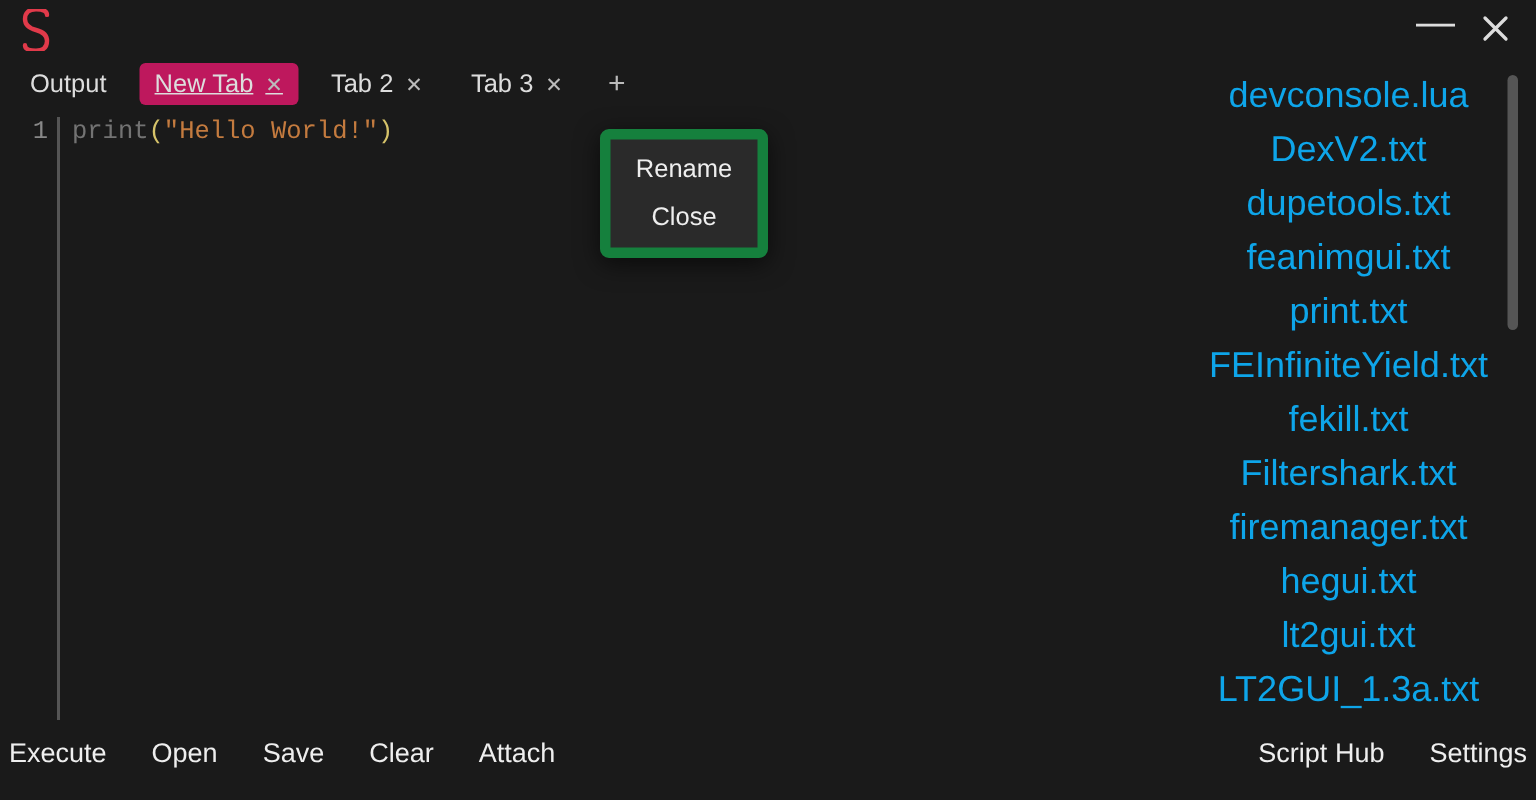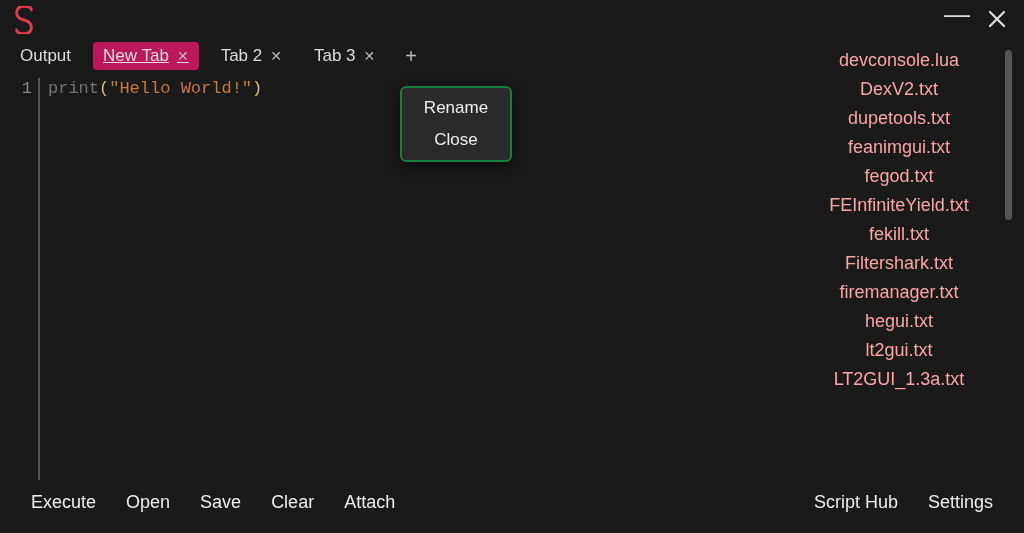--- a/index.html
+++ b/index.html
@@ -133,21 +133,21 @@
     }
     .tok-fn { color: #737373; }
     .tok-paren { color: #d6c36a; }
     .tok-str { color: #c47b3f; }
 
     .context-menu {
       position: absolute;
       top: 86px;
       left: 400px;
       background: #2a2a2a;
-      border: 2px solid #15803d;
+      border: 7px solid #15803d;
       border-radius: 6px;
       box-shadow: 0 4px 16px rgba(0,0,0,0.6);
       padding: 4px 0;
       width: 112px;
       z-index: 20;
     }
     .context-menu-item {
       padding: 6px 0;
       text-align: center;
       font-size: 17px;
@@ -161,43 +161,43 @@
       overflow-y: auto;
       position: relative;
     }
     .script-list-inner {
       display: flex;
       flex-direction: column;
       align-items: center;
       padding: 6px 0;
     }
     .script-item {
-      font-size: 18px;
-      color: #fca5a5;
+      font-size: 24px;
+      color: #0ea5e9;
       padding: 4px 0;
       cursor: pointer;
       text-align: center;
       width: 100%;
     }
     .scrollbar-fake {
       position: absolute;
       right: 2px;
       top: 10px;
       width: 7px;
       height: 170px;
       background: #555;
       border-radius: 4px;
     }
 
     .footer {
       height: 44px;
       display: flex;
       align-items: center;
       justify-content: space-between;
-      padding: 0 31px;
+      padding: 0 6px;
     }
     .footer-left, .footer-right {
       display: flex;
       gap: 30px;
     }
     .footer-btn {
       font-size: 18px;
       color: #eee;
       cursor: pointer;
     }
@@ -253,21 +253,21 @@
     </div>
 
   </div>
 
   <div class="script-list">
     <div class="script-list-inner">
       <div class="script-item">devconsole.lua</div>
       <div class="script-item">DexV2.txt</div>
       <div class="script-item">dupetools.txt</div>
       <div class="script-item">feanimgui.txt</div>
-      <div class="script-item">fegod.txt</div>
+      <div class="script-item">print.txt</div>
       <div class="script-item">FEInfiniteYield.txt</div>
       <div class="script-item">fekill.txt</div>
       <div class="script-item">Filtershark.txt</div>
       <div class="script-item">firemanager.txt</div>
       <div class="script-item">hegui.txt</div>
       <div class="script-item">lt2gui.txt</div>
       <div class="script-item">LT2GUI_1.3a.txt</div>
     </div>
     <div class="scrollbar-fake"></div>
   </div>

